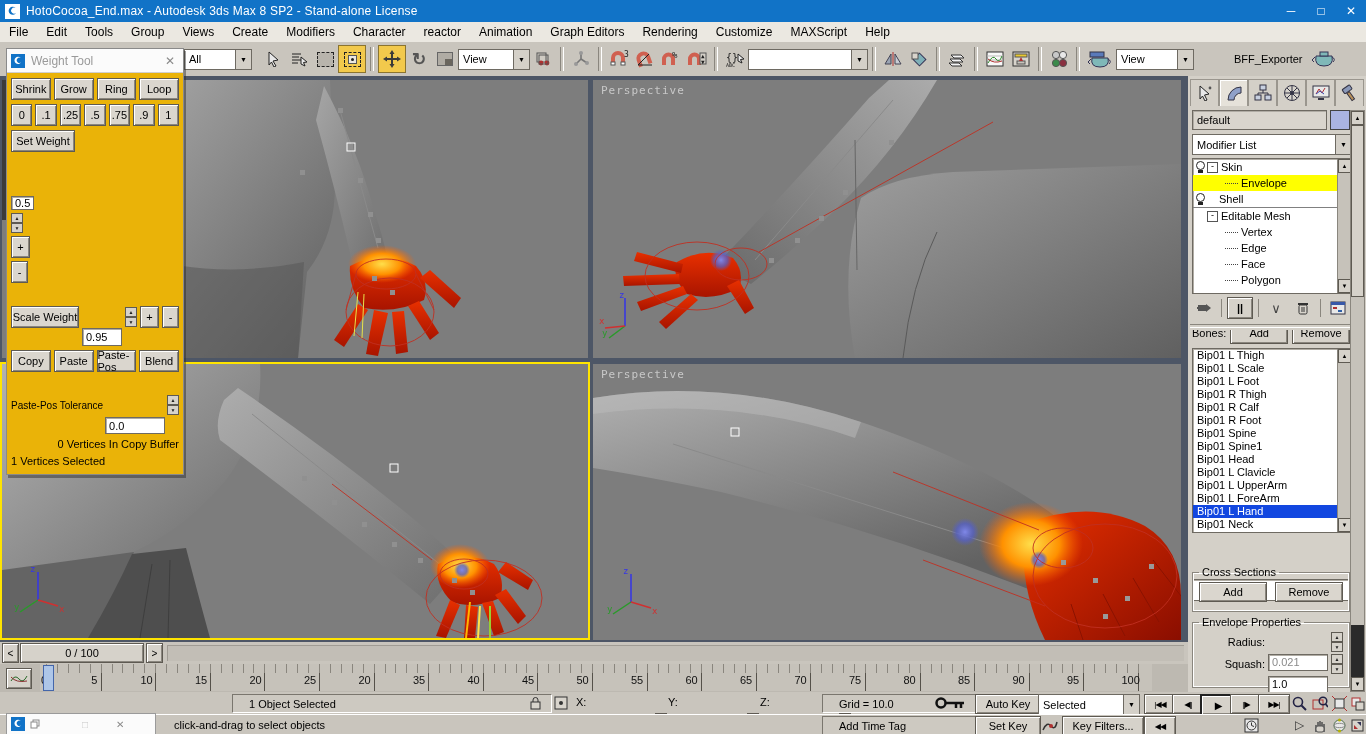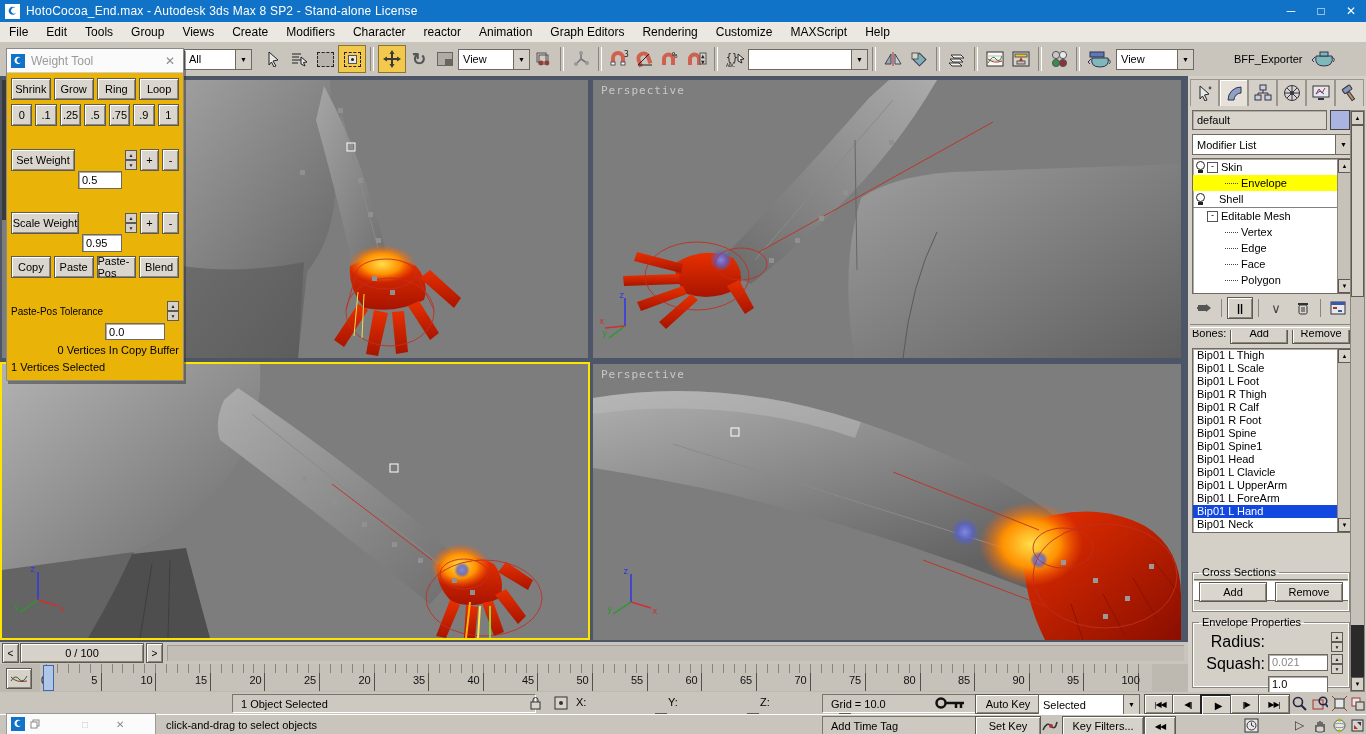--- a/index.html
+++ b/index.html
@@ -90,21 +90,21 @@
   .vscroll .arr{height:12px;font-size:6px;text-align:center;line-height:12px;background:#D6D2CA;border:1px solid #5e5a52;}
   .vscroll .track{flex:1;}
   #blankfield{position:absolute;left:4px;top:462px;width:156px;height:20px;}
   fieldset{position:absolute;border:1px solid #8a867e;box-shadow:inset 0 0 0 1px #fff;margin:0;padding:4px 6px;}
   fieldset legend{font-size:11px;padding:0 3px;}
   #fs-cross{left:4px;top:490px;width:144px;height:36px;}
   #fs-cross .row{display:flex;gap:8px;}
   #fs-cross .wbtn{height:18px;}
   #fs-env{left:4px;top:540px;width:144px;height:62px;}
   .proprow{display:flex;align-items:center;justify-content:flex-end;gap:3px;height:19px;margin-bottom:3px;}
-  .proprow .pl{font-size:16px;}
+  .proprow .pl{font-size:11px;}
   .proprow .pf{width:52px;height:15px;}
   #panelscroll{position:absolute;right:1px;top:34px;width:13px;height:580px;background:#C6C2BA;border:1px solid #8a867e;display:flex;flex-direction:column;}
   #panelscroll .arr{height:12px;font-size:6px;text-align:center;line-height:12px;background:#D6D2CA;border:1px solid #5e5a52;}
   #panelscroll .thumb{height:170px;background:#D6D2CA;border:1px solid #5e5a52;}
   #panelscroll .dk{height:52px;background:#2a2a2a;margin-top:auto;}
 
   
   #tslider{left:0;top:642px;width:1188px;height:22px;background:#C9C5BD;display:flex;align-items:center;border-bottom:1px solid #9a968e;}
   #tslider .arrbtn{width:15px;height:18px;margin-left:2px;font-size:10px;}
   #frame-display{width:122px;height:18px;margin-left:1px;}
@@ -116,21 +116,21 @@
        repeating-linear-gradient(90deg,#8a867e 0 1px,transparent 1px 10.92px),
        repeating-linear-gradient(90deg,#55514a 0 1px,transparent 1px 54.6px);
      background-size:1093px 9px,1093px 27px;background-position:6px 0,6px 0;background-repeat:no-repeat;}
   #rulernums{position:absolute;left:40px;top:10px;width:1100px;display:flex;justify-content:space-between;}
   .rnum{font-size:11px;color:#111;min-width:8px;text-align:center;}
   #tmarker{position:absolute;left:43px;top:1px;width:9px;height:24px;background:#AEC6E8;border:1px solid #4466AA;}
 
   
   #status1{left:0;top:692px;width:1366px;height:22px;background:#C9C5BD;}
   #status2{left:0;top:714px;width:1366px;height:20px;background:#C9C5BD;border-top:1px solid #fff;}
-  .sfield{position:absolute;height:17px;display:flex;align-items:center;padding:0 8px;font-size:11px;}
+  .sfield{position:absolute;height:17px;display:flex;align-items:center;padding:0 16px;font-size:11px;}
   .gfield{background:#CDC9C1;border:1px solid;border-color:#7a766e #fff #fff #7a766e;}
   .slabel{position:absolute;font-size:11px;top:4px;}
   .coordwrap{position:absolute;top:2px;display:flex;align-items:center;}
   .coordwrap .cf{width:58px;height:15px;}
   .mediabtn{position:absolute;top:2px;height:18px;font-size:8px;letter-spacing:-1px;padding:0 3px;}
   .navicon{position:absolute;top:2px;width:23px;height:18px;display:flex;align-items:center;justify-content:center;}
 
   #miniwin{left:6px;top:713px;width:148px;height:20px;background:#FBFBFB;border:1px solid #9a9a9a;display:flex;align-items:center;z-index:5;}
   #miniwin .logo{width:14px;height:14px;margin:0 5px 0 4px;background:#1173C7;display:flex;align-items:center;justify-content:center;}
   #miniwin .ic{color:#8a8a8a;font-size:10px;margin-right:14px;}
@@ -651,21 +651,21 @@
       </div>
       <div class="wrowflex">
         <span class="wbtn">0</span>
           <span class="wbtn">.1</span>
           <span class="wbtn">.25</span>
           <span class="wbtn">.5</span>
           <span class="wbtn">.75</span>
           <span class="wbtn">.9</span>
           <span class="wbtn">1</span>
       </div>
-      <div class="wrowflex" style="align-items:center;">
+      <div class="wrowflex" style="align-items:flex-start;flex-direction:column;">
         <span class="wbtn" style="flex:none;width:62px;">Set Weight</span>
         <span class="inset wfield" style="flex:1;">0.5</span>
         <span class="spin">
             <span>▲</span>
             <span>▼</span>
           </span>
         <span class="wbtn" style="flex:none;width:17px;">+</span>
         <span class="wbtn" style="flex:none;width:15px;">-</span>
       </div>
       <div class="wrowflex" style="align-items:center;">

